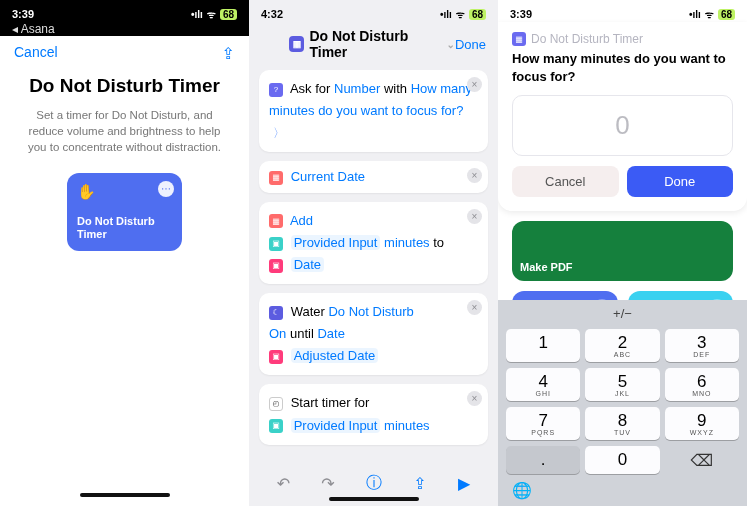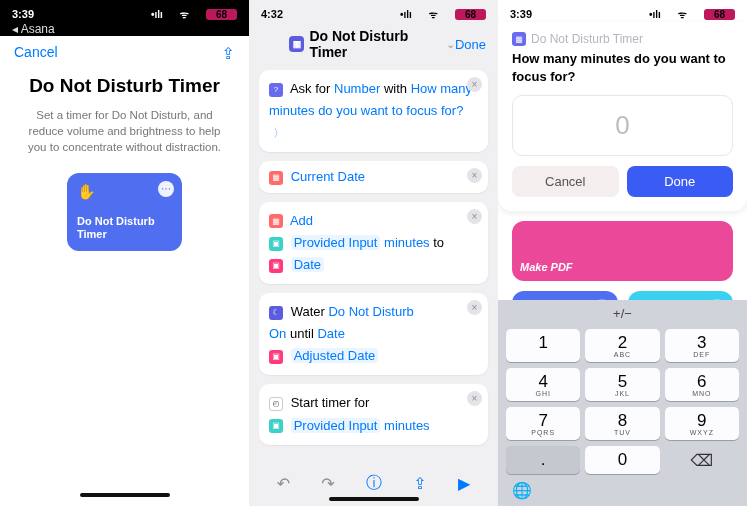--- a/index.html
+++ b/index.html
@@ -4,22 +4,22 @@
 <style>
   * { box-sizing: border-box; margin: 0; padding: 0; }
   body { font-family: -apple-system, "Helvetica Neue", sans-serif; background: #fff; }
   .container { display: flex; width: 667px; height: 506px; gap: 0; }
   .phone { position: relative; flex: 0 0 249px; height: 506px; overflow: hidden; background: #f2f2f7; }
   .phone2 { background: #f0f0f3; }
   .phone3 { background: #fff; }
 
   
   .status { display: flex; justify-content: space-between; align-items: center; padding: 5px 12px 0; font-size: 11px; font-weight: 600; height: 22px; }
-  .status .icons span { margin-left: 17px; font-size: 10px; }
-  .battery { display:inline-block; background:#be185d; color:#000; font-size:8px; border-radius:3px; padding:0 10px; font-weight:700; }
+  .status .icons span { margin-left: 4px; font-size: 10px; }
+  .battery { display:inline-block; background:#bef264; color:#000; font-size:8px; border-radius:3px; padding:0 3px; font-weight:700; }
   .backlink { font-size: 12px; padding: 0 12px; color:#444; }
 
   .phone1 .content, .phone2 .content, .phone3 .content { height: calc(100% - 22px); }
 
   
   .p1-top { display:flex; justify-content:space-between; padding: 8px 14px 8px 14px; }
   .p1-top .cancel { color:#007aff; font-size:14px; }
   .p1-top .share { color:#007aff; font-size:16px; }
   h1.title { font-size:19px; font-weight:700; text-align:center; padding: 4px 0 10px; }
   .desc { color:#777; font-size:11.5px; text-align:center; padding: 0 24px; line-height:1.4; }
@@ -61,21 +61,21 @@
   .p3-head { display:flex; align-items:center; gap:5px; color:#b5b5c0; font-size:12px; margin-bottom:4px;}
   .p3-head .hicn{width:14px;height:14px;border-radius:3px;background:#6a6af0;display:inline-flex;align-items:center;justify-content:center;color:#fff;font-size:8px;}
   .p3-q { font-size:13px; font-weight:600; line-height:1.35; margin-bottom:10px;}
   .p3-input { background:#fff;border:1px solid #e6e6ec;border-radius:10px;padding:14px 0;text-align:center;font-size:26px;color:#bcbcc2;font-weight:400;margin-bottom:10px;}
   .p3-btns { display:flex; gap:8px; }
   .p3-btn { flex:1; border-radius:8px; text-align:center; padding:8px 0; font-size:13px; }
   .p3-cancel { background:#f5eeee; color:#555; }
   .p3-done { background:#3b5bf5; color:#fff; font-weight:500; }
   .p3-tiles { display:flex; gap:10px; padding:10px 14px 10px; }
   .p3-tile { flex:1; height:60px; border-radius:12px; padding:8px; color:#fff; position:relative; font-size:11px; font-weight:600; }
-  .t-pink{ background:#ec4899;font-style:italic; } .t-blue{background:#a3c4ff;}
+  .t-pink{ background:#15803d; } .t-blue{background:#a3c4ff;}
   .p3-bigtiles { display:flex; gap:10px; padding:0 14px; }
   .p3-bigtile { flex:1; height:80px; border-radius:12px; padding:10px; color:#fff; position:relative; font-size:11px; font-weight:600; }
   .bt-blue{background:#4f6ef0;} .bt-cyan{background:#3ad1f0;}
   .p3-bigtile .top-icn{font-size:14px;}
   .p3-bigtile .dots{position:absolute;right:8px;top:8px;width:16px;height:16px;border-radius:50%;background:rgba(255,255,255,.35);font-size:11px;line-height:16px;text-align:center;}
   .p3-bigtile .bl{position:absolute;bottom:9px;left:10px;line-height:1.2;}
   .keypad { position:absolute; left:0; right:0; bottom:0; height:206px; background:#d0d3d9; padding:6px 4px 8px; }
   .keyrow { display:flex; gap:5px; padding:3px 4px; }
   .key { flex:1; background:#fcfcfe; border-radius:5px; text-align:center; padding:5px 0 4px; box-shadow:0 1px 0 rgba(0,0,0,.25); }
   .key .num{font-size:17px;font-weight:400;line-height:1;}

